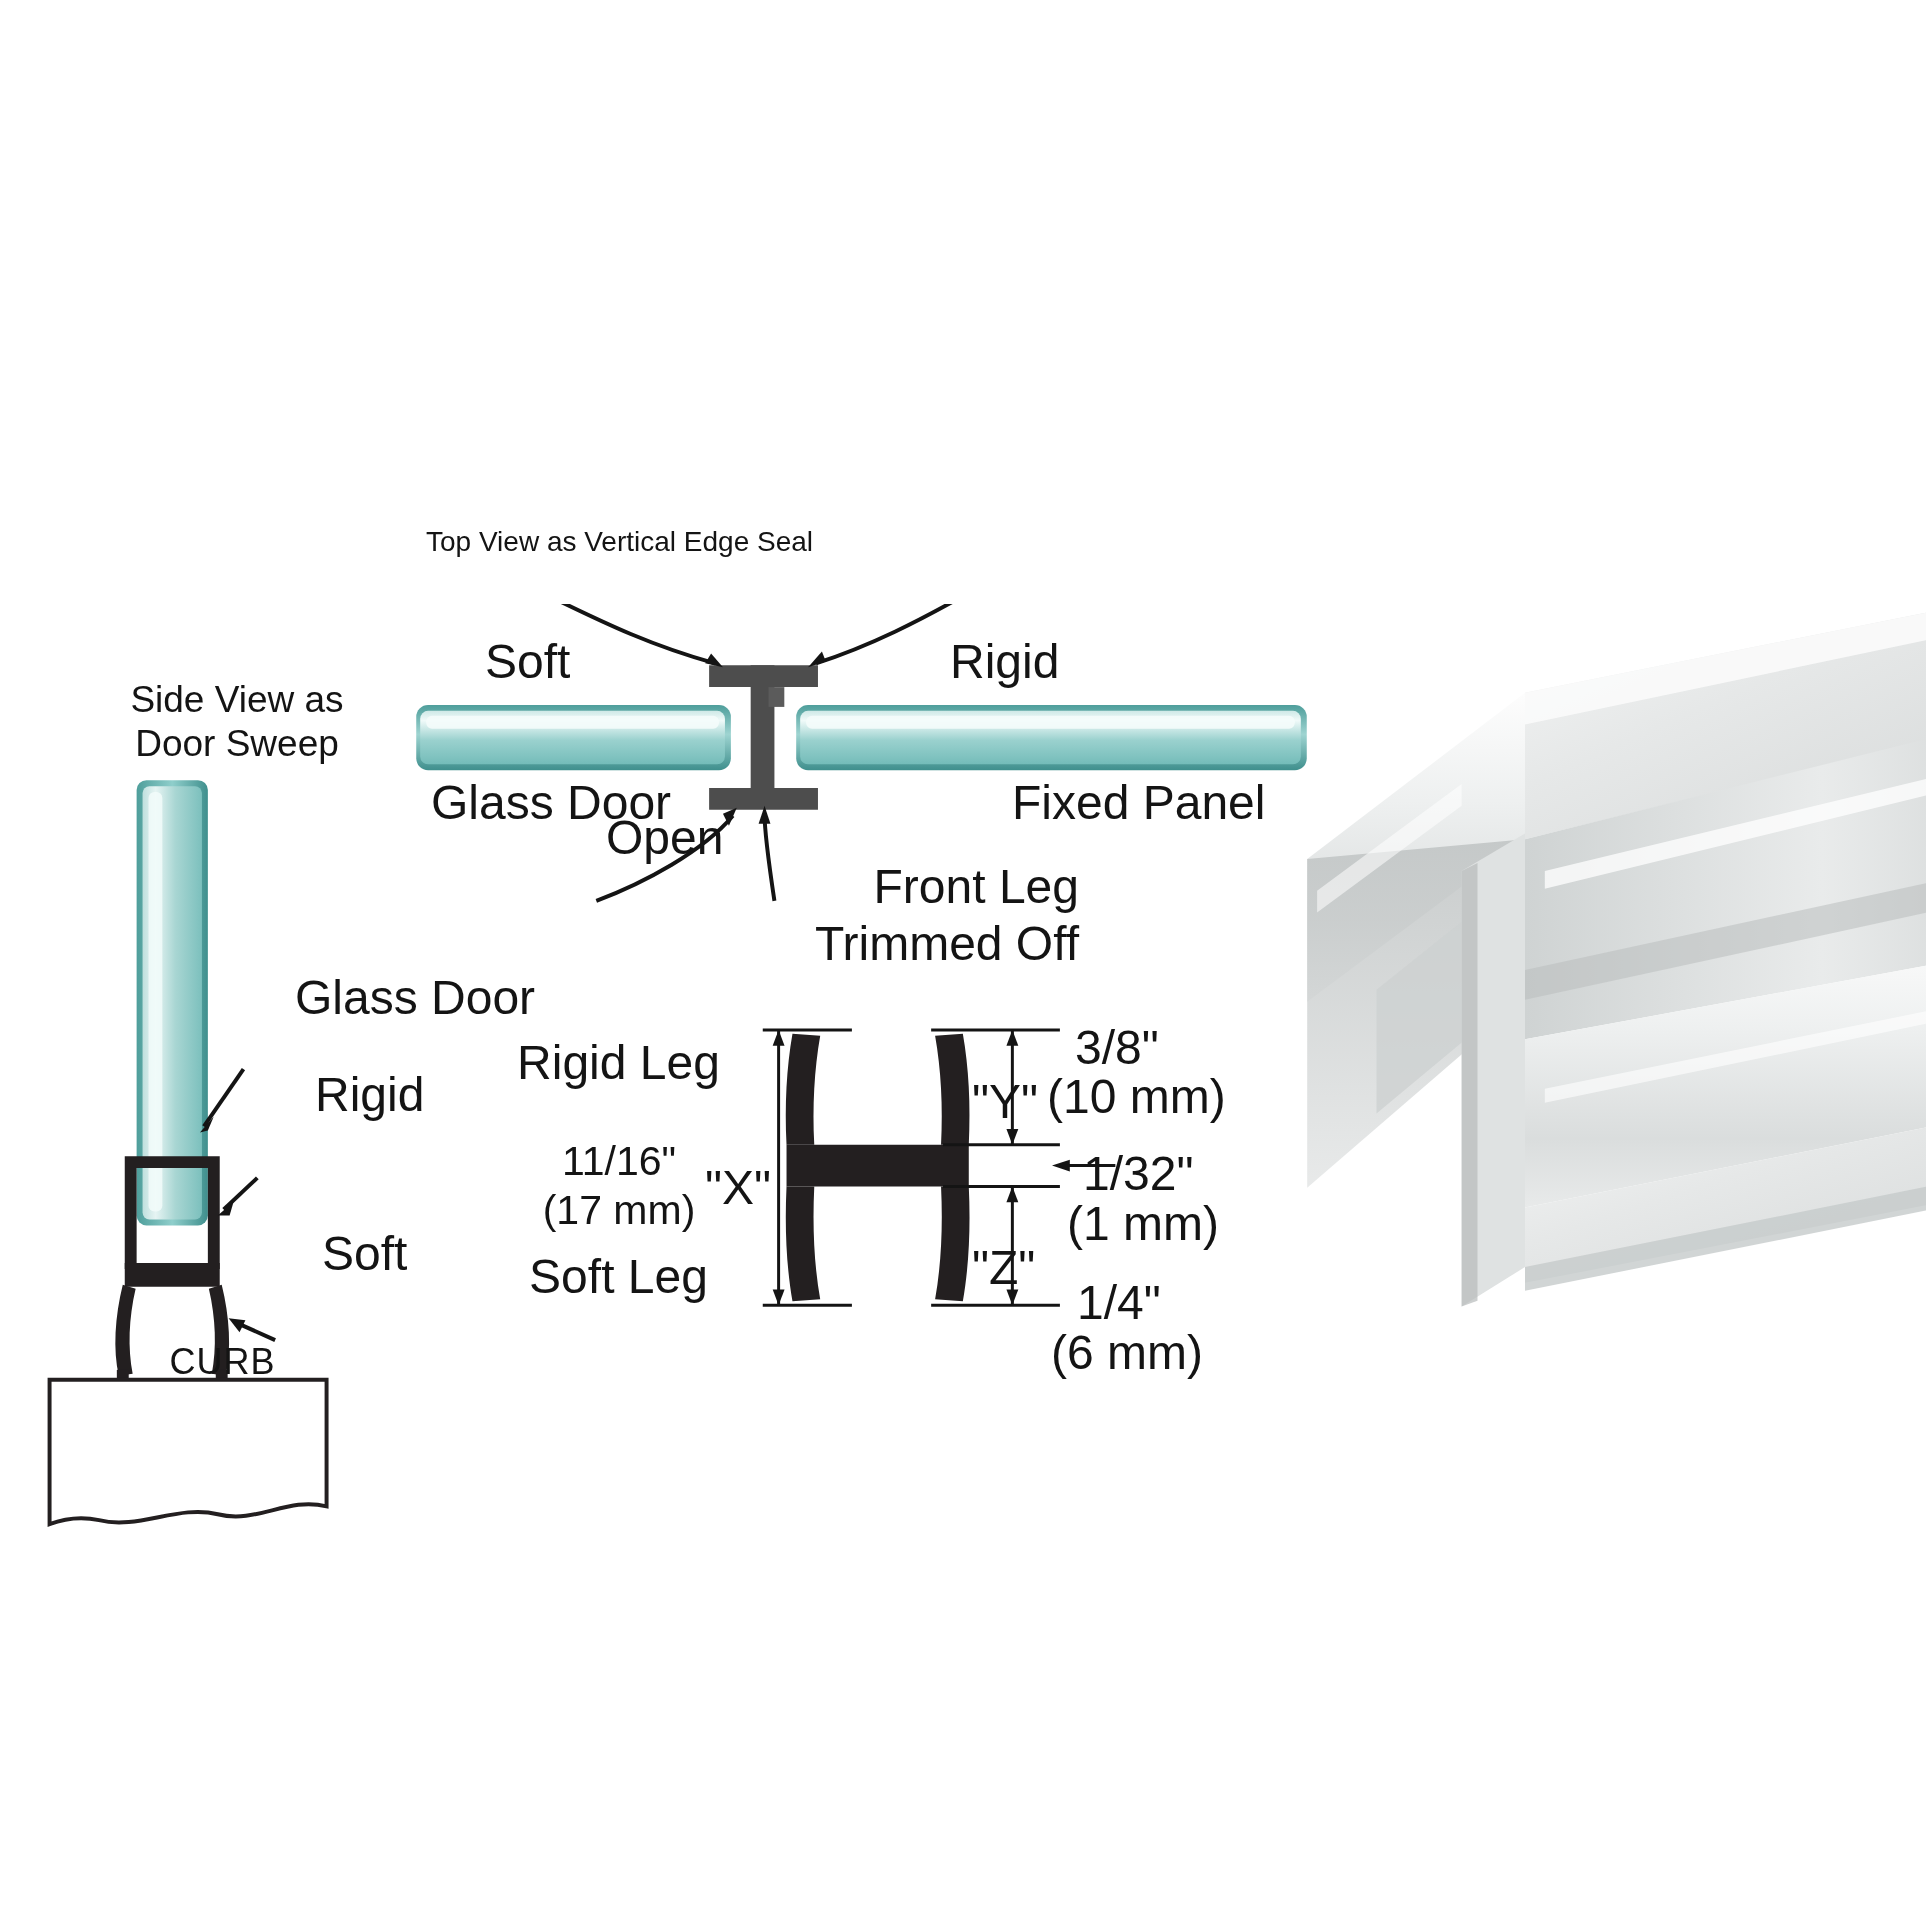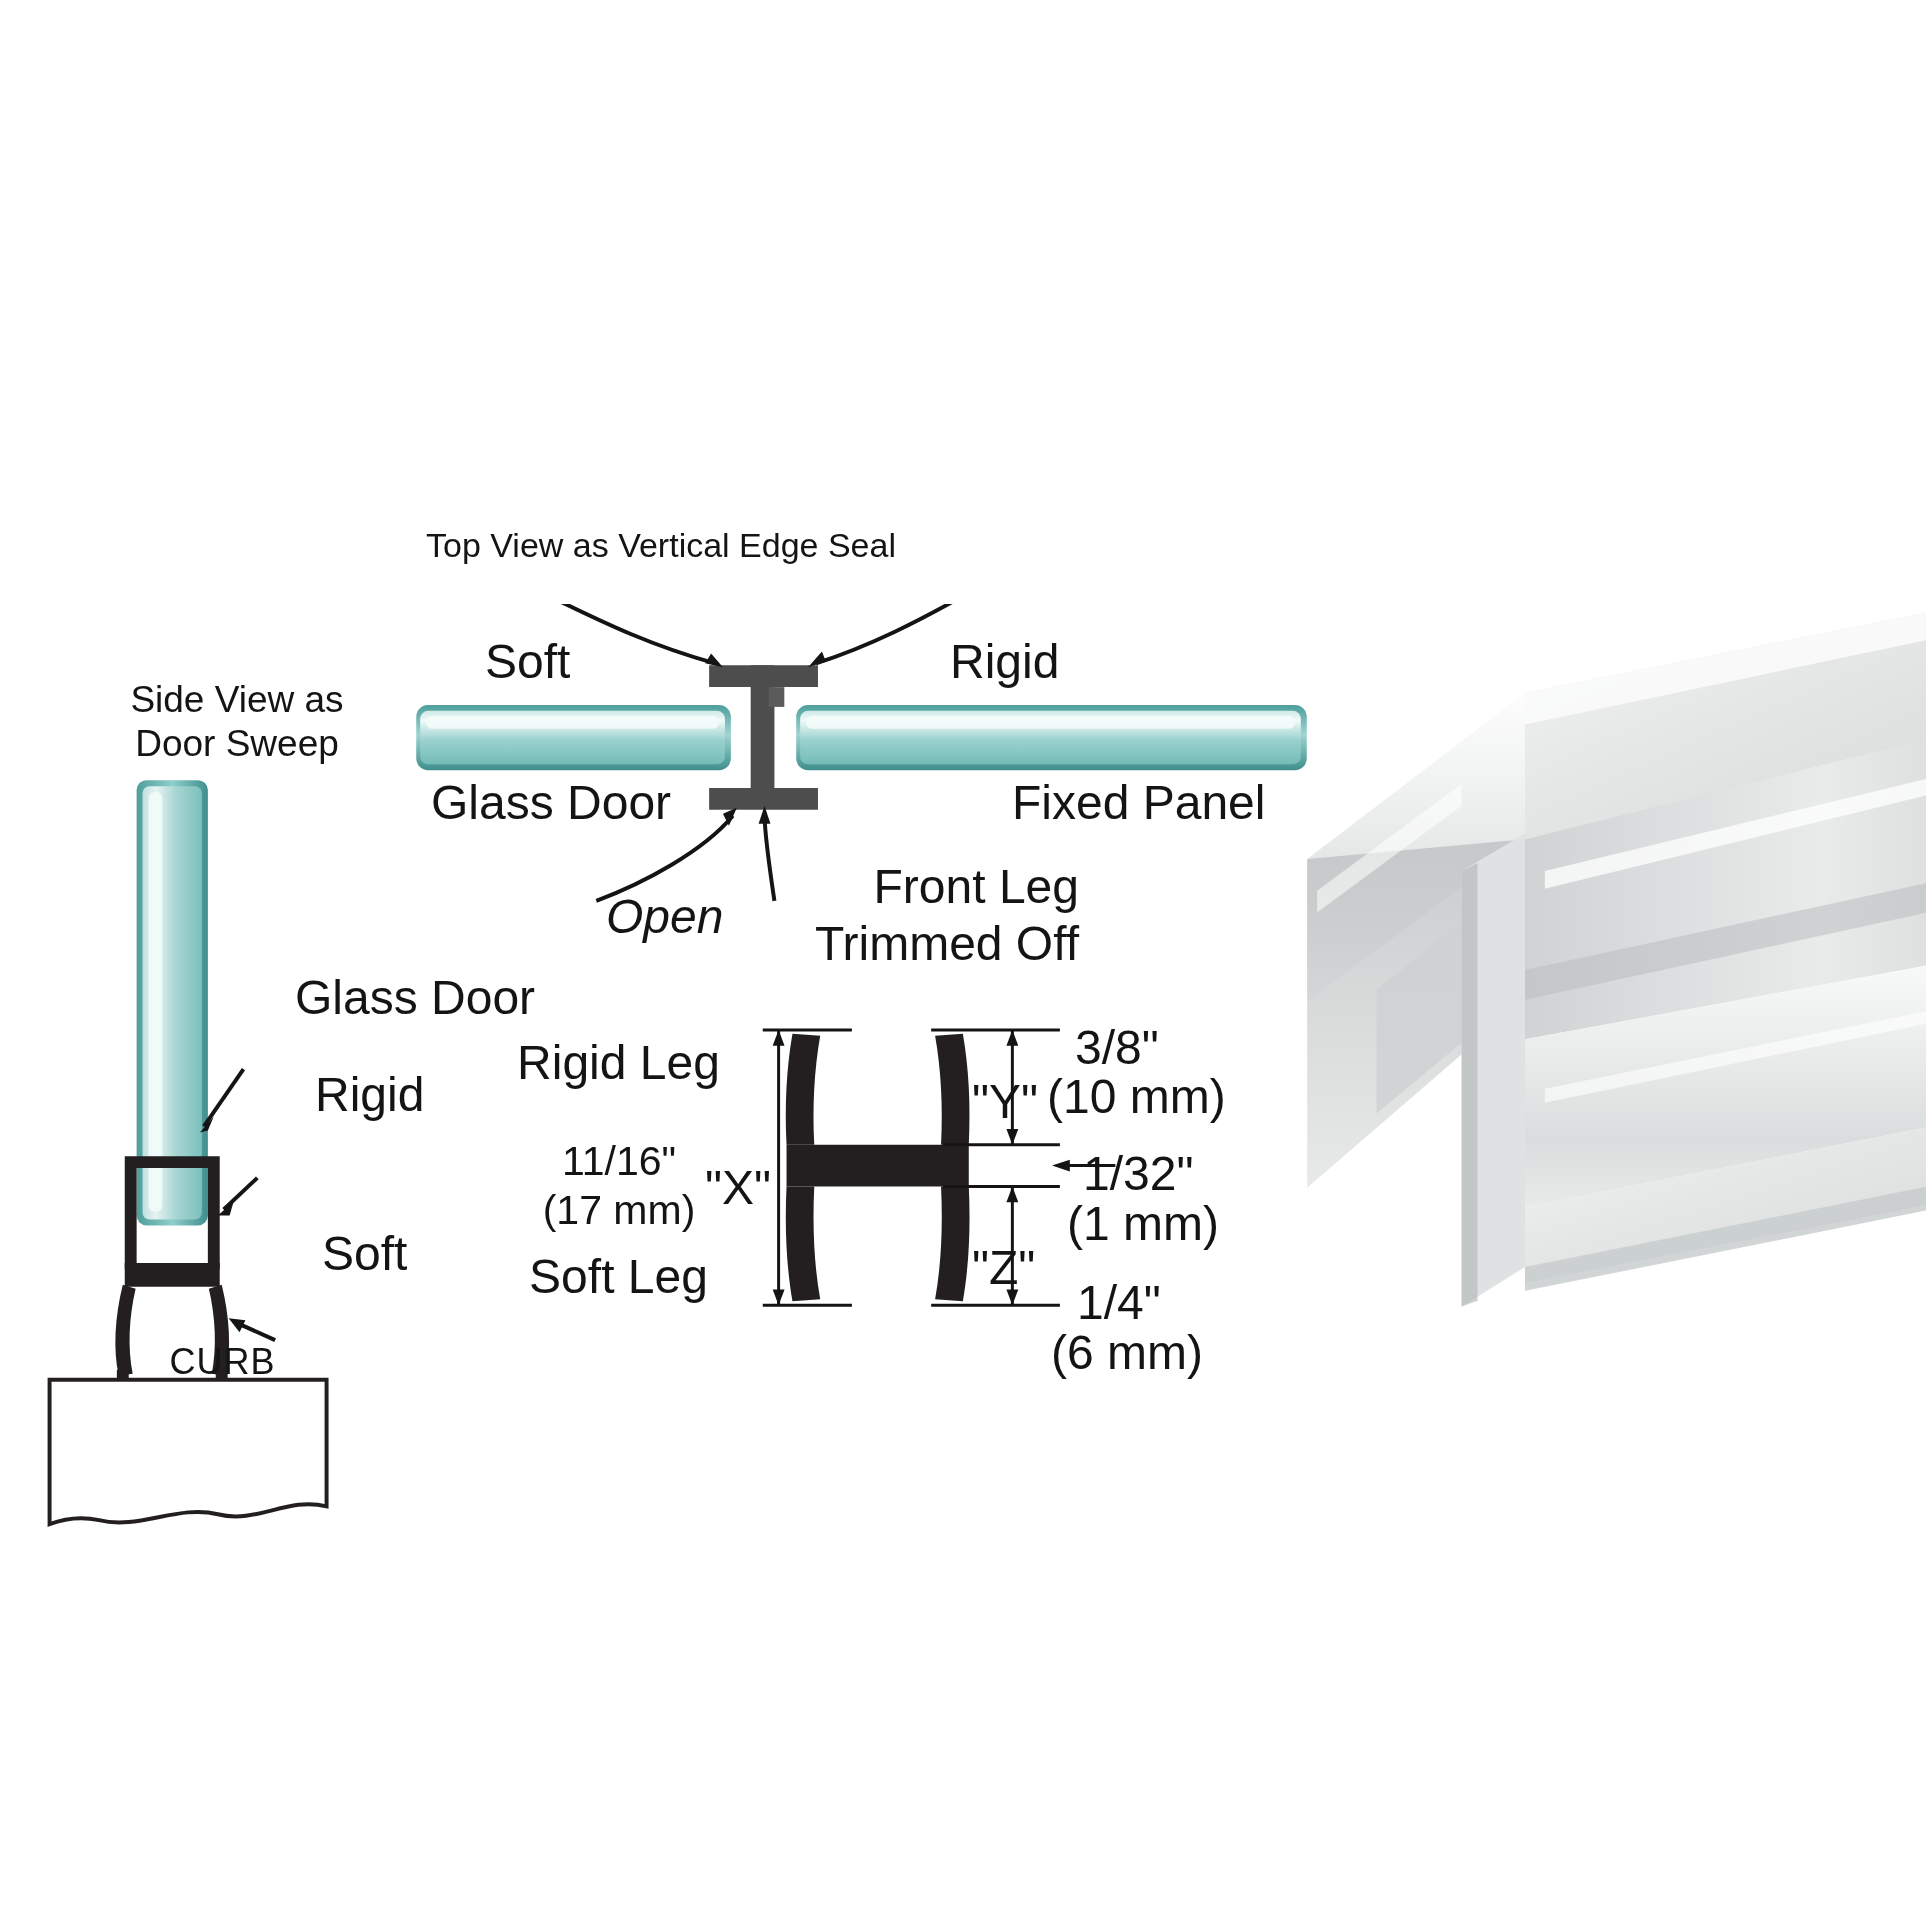--- a/index.html
+++ b/index.html
@@ -34,21 +34,21 @@
 
   
   #side-view-title {
     left: 59px; top: 678px; width: 356px;
     text-align: center;
     font-size: 37px;
   }
   
   #top-view-title {
     left: 426px; top: 525px;
-    font-size: 34px;
+    font-size: 28px;
   }
 
   
   #curb-label {
     left: 79px; top: 1341px; width: 287px;
     text-align: center;
     font-size: 36px;
     letter-spacing: 1px;
   }
 
@@ -184,21 +184,21 @@
     <g stroke="#141414" stroke-width="4" fill="none">
       <path d="M362,300 C356,260 352,230 352,212"></path>
     </g>
     <polygon points="352,204 358,222 346,222" fill="#141414"></polygon>
   </svg>
 
   <div class="lbl" style="left:485px; top:634px;">Soft</div>
   <div class="lbl" style="left:950px; top:634px;">Rigid</div>
   <div class="lbl" style="left:431px; top:775px;">Glass Door</div>
   <div class="lbl" style="left:1012px; top:775px;">Fixed Panel</div>
-  <div class="lbl" style="left:606px; top:889px;font-style:italic;">Open</div>
+  <div class="lbl" style="left:606px; top:810px;">Open</div>
   <div class="lbl center" style="left:782px; top:859px; width:297px; white-space:pre-line;">Front Leg
 Trimmed Off</div>
 
   <svg width="634" height="416" viewBox="0 0 640 420" style="position:absolute;left:733px;top:1020px;">
 
     <g fill="#231f20">
 
       <path d="M60,14 C54,48 52,86 54,126 L82,126 C80,88 82,50 88,16 Z"></path>
 
       <path d="M232,14 C238,48 240,86 238,126 L210,126 C212,88 210,50 204,16 Z"></path>

